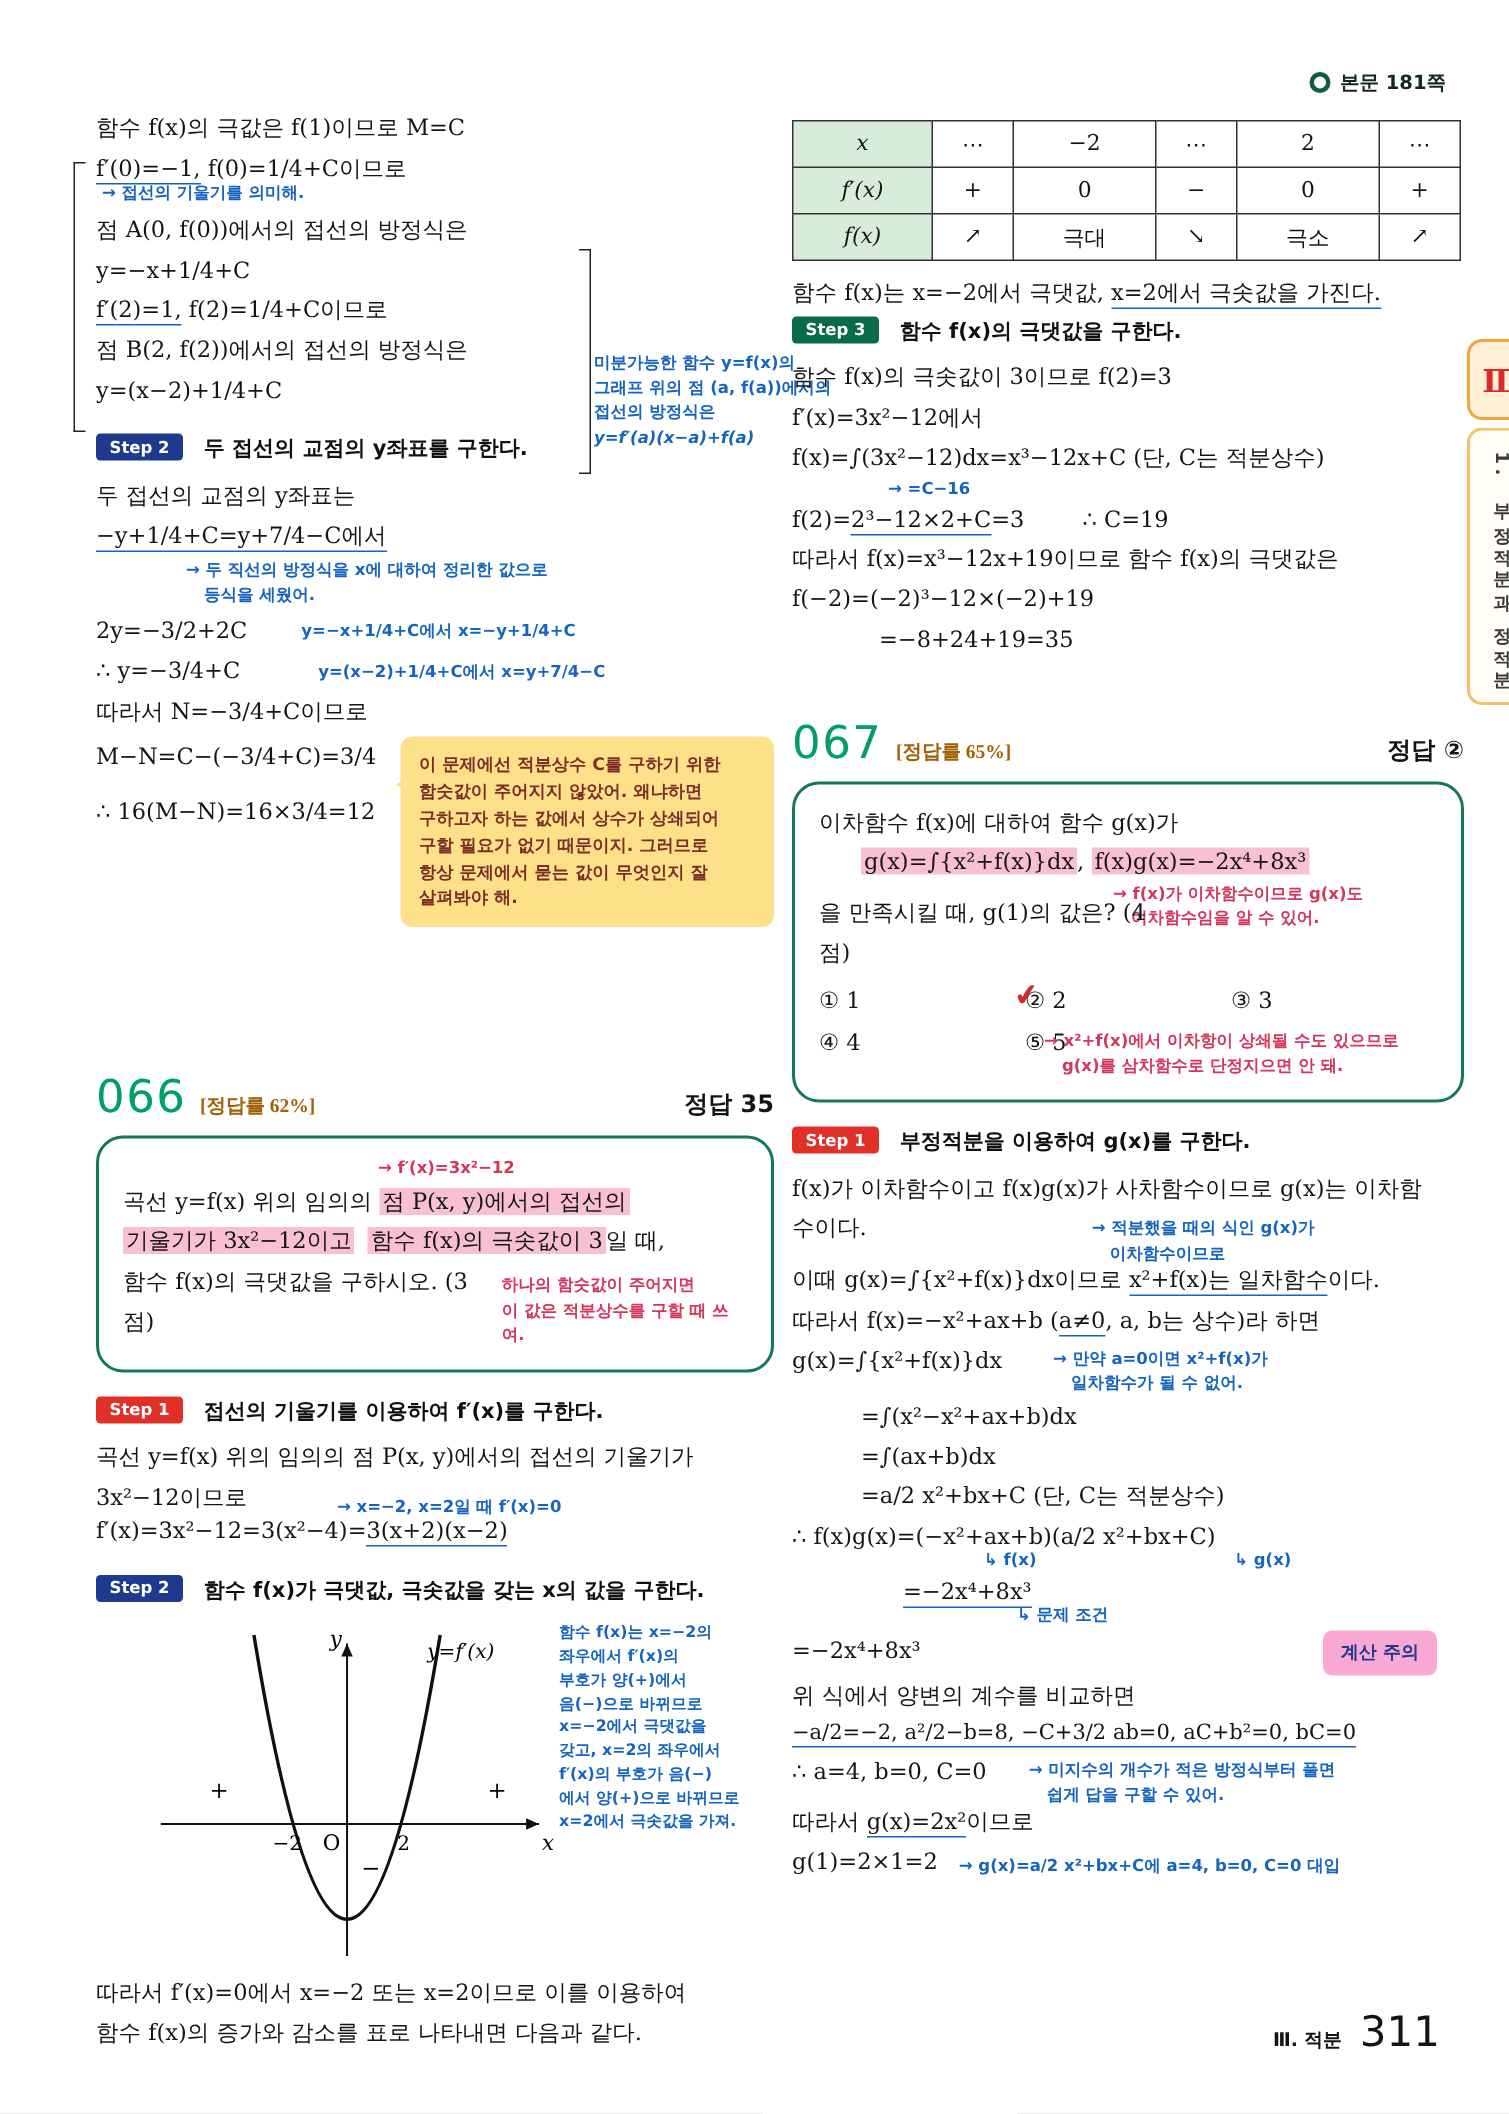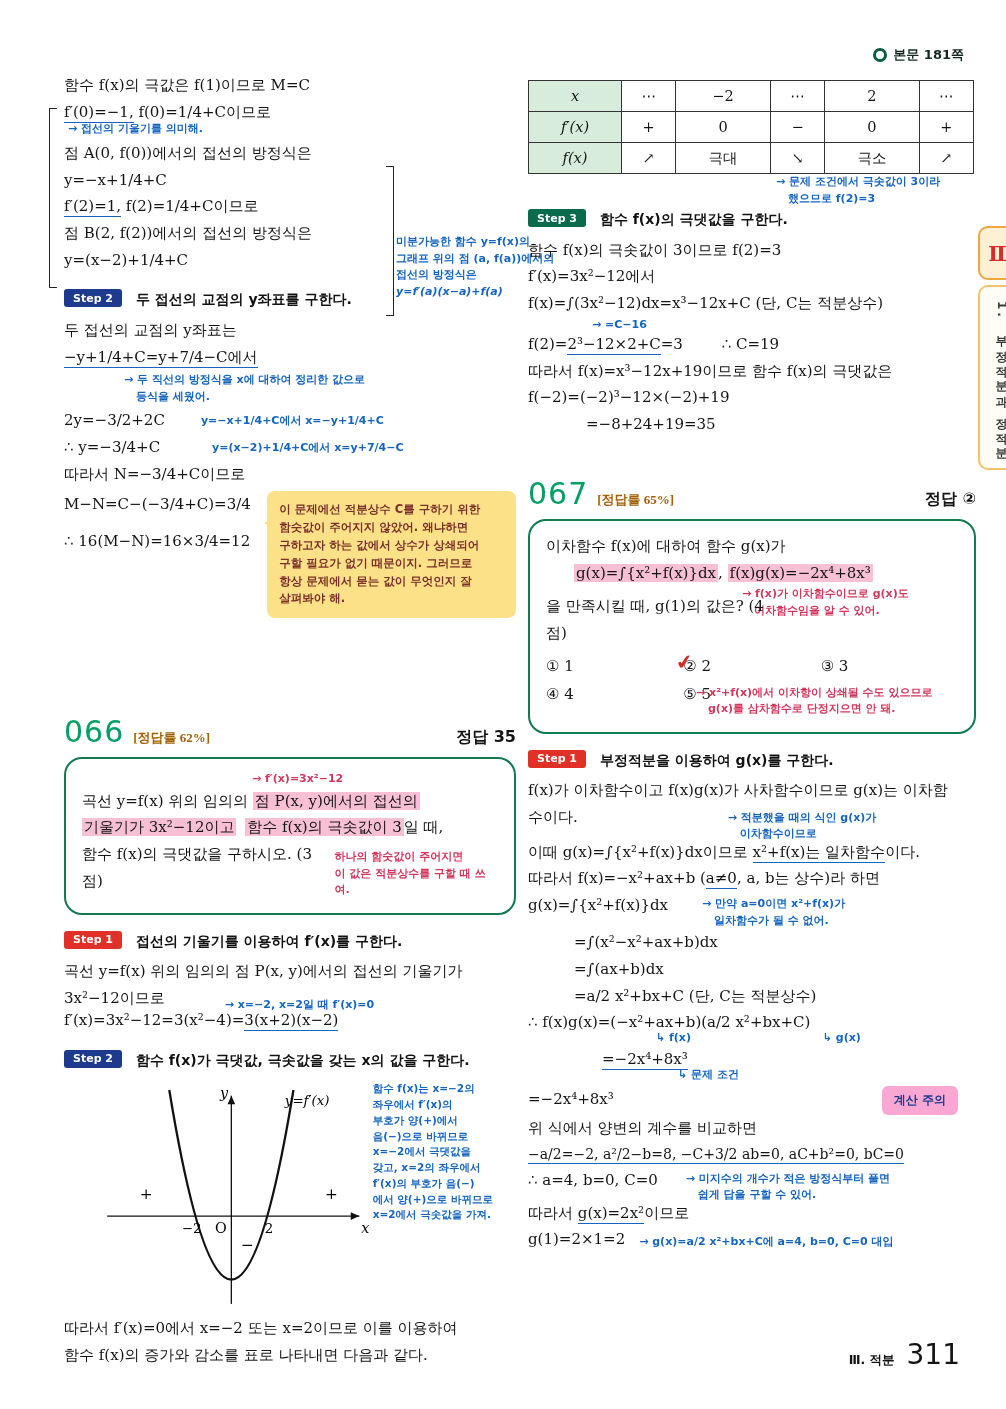--- a/index.html
+++ b/index.html
@@ -262,23 +262,22 @@
         <th style="font-style:italic">f(x)</th>
         <td>↗</td>
         <td>극대</td>
         <td>↘</td>
         <td>극소</td>
         <td>↗</td>
       </tr>
     </tbody>
       </table>
 
-    <div class="blue" style="margin:0 0 2px 248px;">
-      <span style="display:block">→ 문제 조건에서 극솟값이 3이라</span>
-      <span style="display:block;margin-left:12px">했으므로 f(2)=3</span>
+    <div class="math" style="margin-top:8px">
+      <span>함수 f(x)는 x=−2에서 극댓값, </span><span class="ulb">x=2에서 극솟값을 가진다.</span>
     </div>
 
     <div class="step-line" style="margin-top:2px">
       <span class="step step-green">Step 3</span>
       <span class="krb">함수 f(x)의 극댓값을 구한다.</span>
     </div>
 
     <div class="math"><span>함수 f(x)의 극솟값이 3이므로 f(2)=3</span></div>
     <div class="math"><span>f′(x)=3x²−12에서</span></div>
     <div class="math"><span>f(x)=∫(3x²−12)dx=x³−12x+C (단, C는 적분상수)</span></div>

